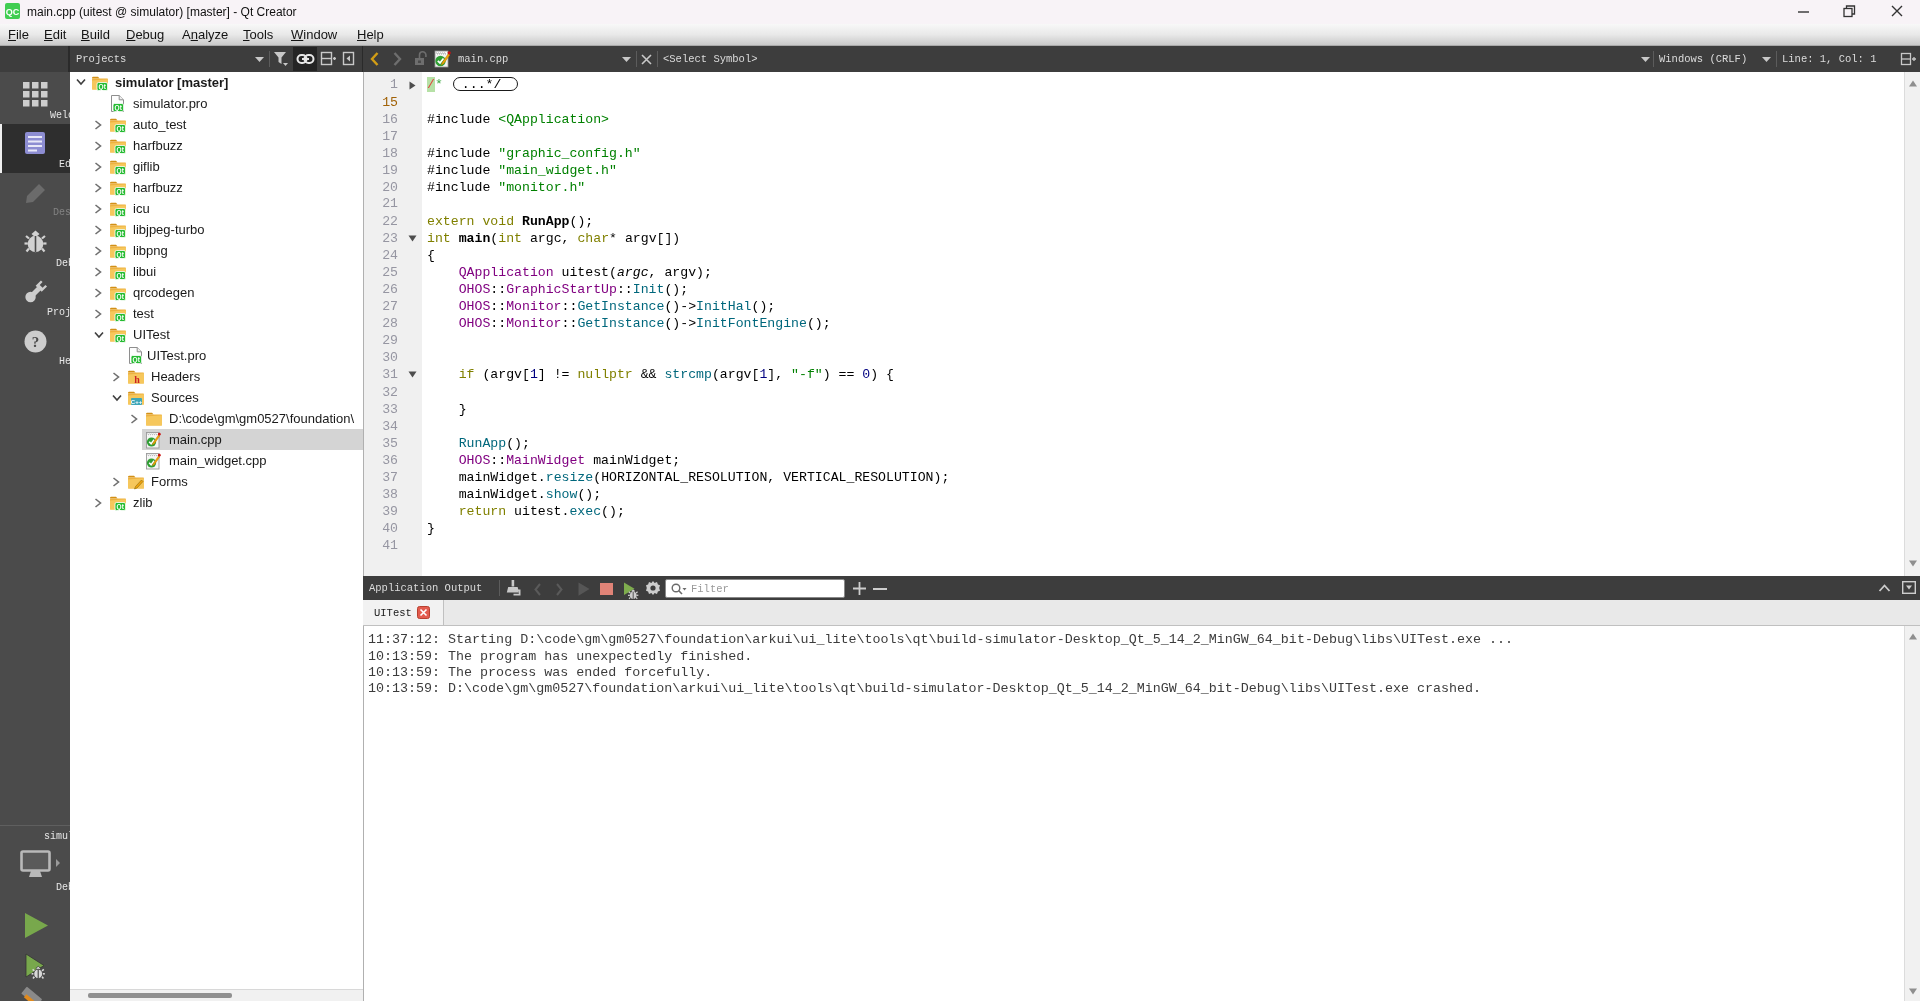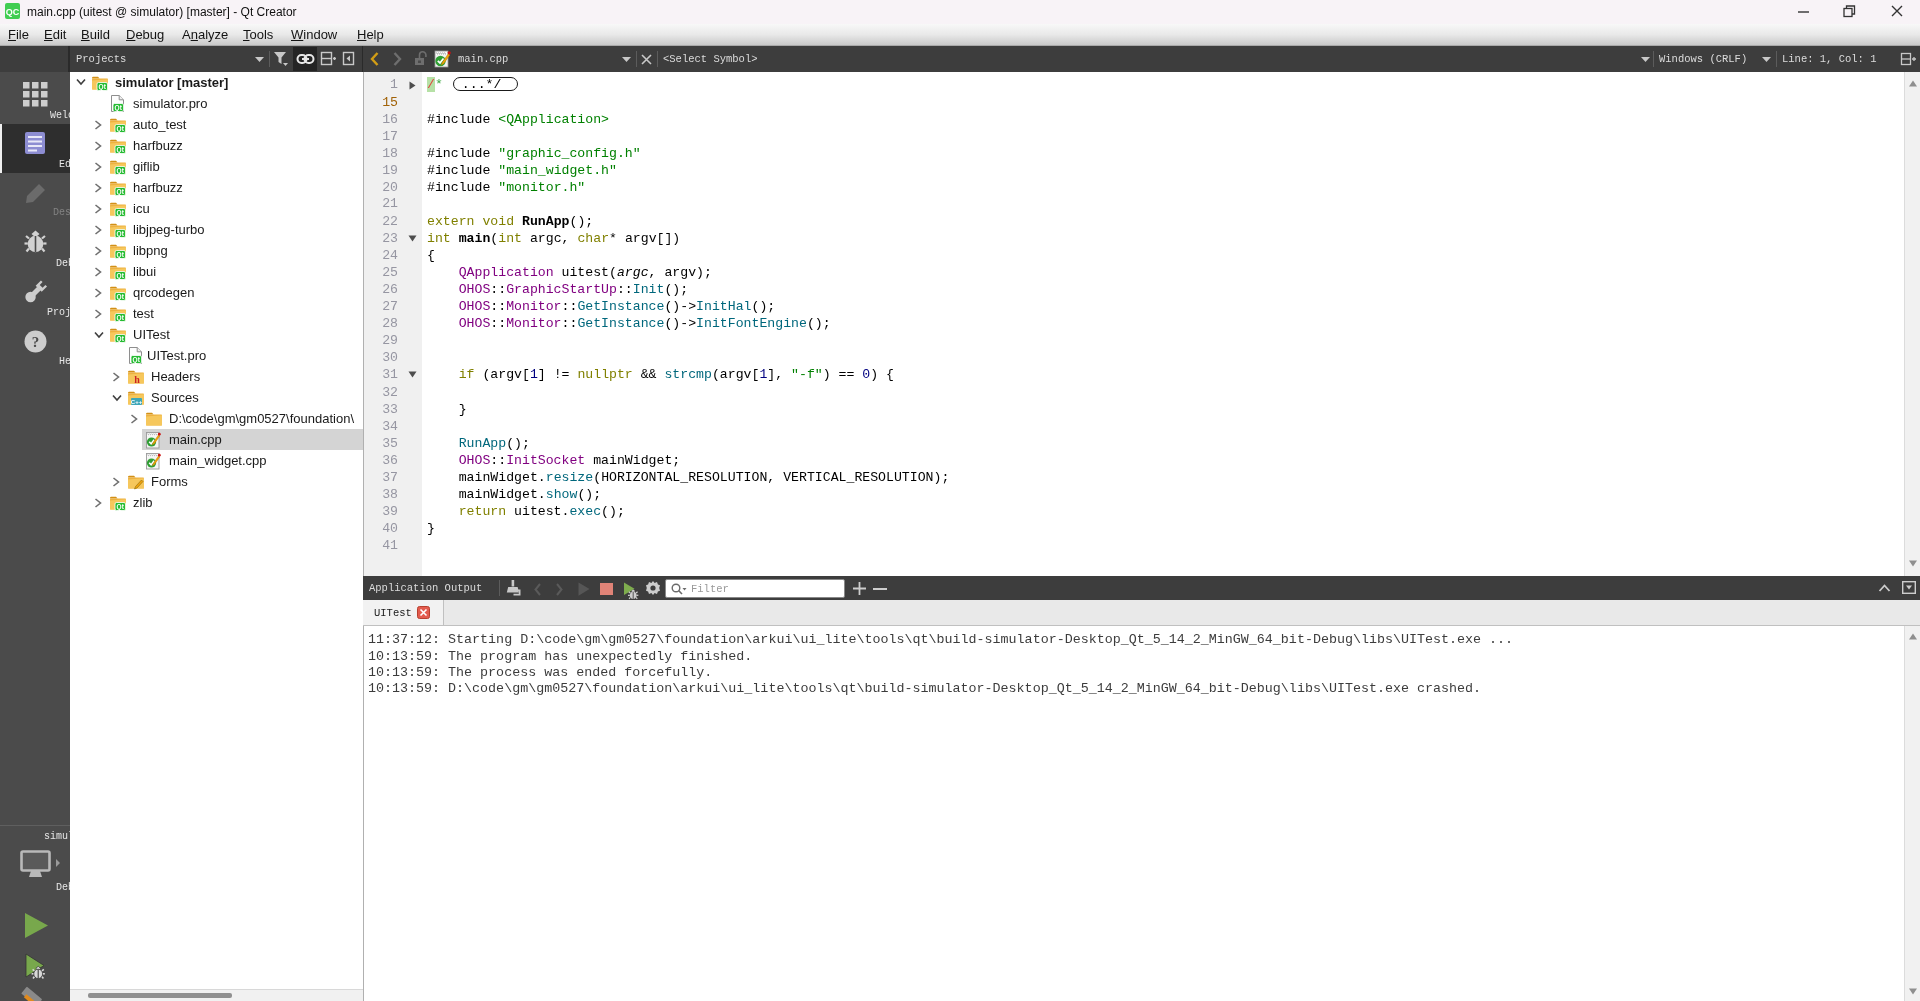--- a/index.html
+++ b/index.html
@@ -510,21 +510,21 @@
   <div class="cline" style="top:140.95px"><span class="kw">extern</span> <span class="kw">void</span> <b>RunApp</b>();</div>
   <div class="cline" style="top:158.01px"><span class="kw">int</span> <b>main</b>(<span class="kw">int</span> argc, <span class="kw">char</span>* argv[])</div>
   <div class="cline" style="top:175.07px">{</div>
   <div class="cline" style="top:192.13px">    <span class="ty">QApplication</span> uitest(<i>argc</i>, argv);</div>
   <div class="cline" style="top:209.19px">    <span class="ty">OHOS</span>::<span class="ty">GraphicStartUp</span>::<span class="fn">Init</span>();</div>
   <div class="cline" style="top:226.25px">    <span class="ty">OHOS</span>::<span class="ty">Monitor</span>::<span class="fn">GetInstance</span>()-&gt;<span class="fn">InitHal</span>();</div>
   <div class="cline" style="top:243.31px">    <span class="ty">OHOS</span>::<span class="ty">Monitor</span>::<span class="fn">GetInstance</span>()-&gt;<span class="fn">InitFontEngine</span>();</div>
   <div class="cline" style="top:294.49px">    <span class="kw">if</span> (argv[<span class="nm">1</span>] != <span class="kw">nullptr</span> &amp;&amp; <span class="fn">strcmp</span>(argv[<span class="nm">1</span>], <span class="st">"-f"</span>) == <span class="nm">0</span>) {</div>
   <div class="cline" style="top:328.61px">    }</div>
   <div class="cline" style="top:362.73px">    <span class="fn">RunApp</span>();</div>
-  <div class="cline" style="top:379.79px">    <span class="ty">OHOS</span>::<span class="ty">InitSocket</span> mainWidget;</div>
+  <div class="cline" style="top:379.79px">    <span class="ty">OHOS</span>::<span class="ty">MainWidget</span> mainWidget;</div>
   <div class="cline" style="top:396.85px">    mainWidget.<span class="fn">resize</span>(<span class="pp">HORIZONTAL_RESOLUTION</span>, <span class="pp">VERTICAL_RESOLUTION</span>);</div>
   <div class="cline" style="top:413.91px">    mainWidget.<span class="fn">show</span>();</div>
   <div class="cline" style="top:430.97px">    <span class="kw">return</span> uitest.<span class="fn">exec</span>();</div>
   <div class="cline" style="top:448.03px">}</div>
 </div>
 <div class="abs" id="edscroll">
   <svg class="ic" style="left:4px;top:8px" width="8" height="7">
       <path d="M0 6.5 L4 0.5 L8 6.5 Z" fill="#8f8f8f"></path>
     </svg>
   <svg class="ic" style="left:4px;top:488px" width="8" height="7">

